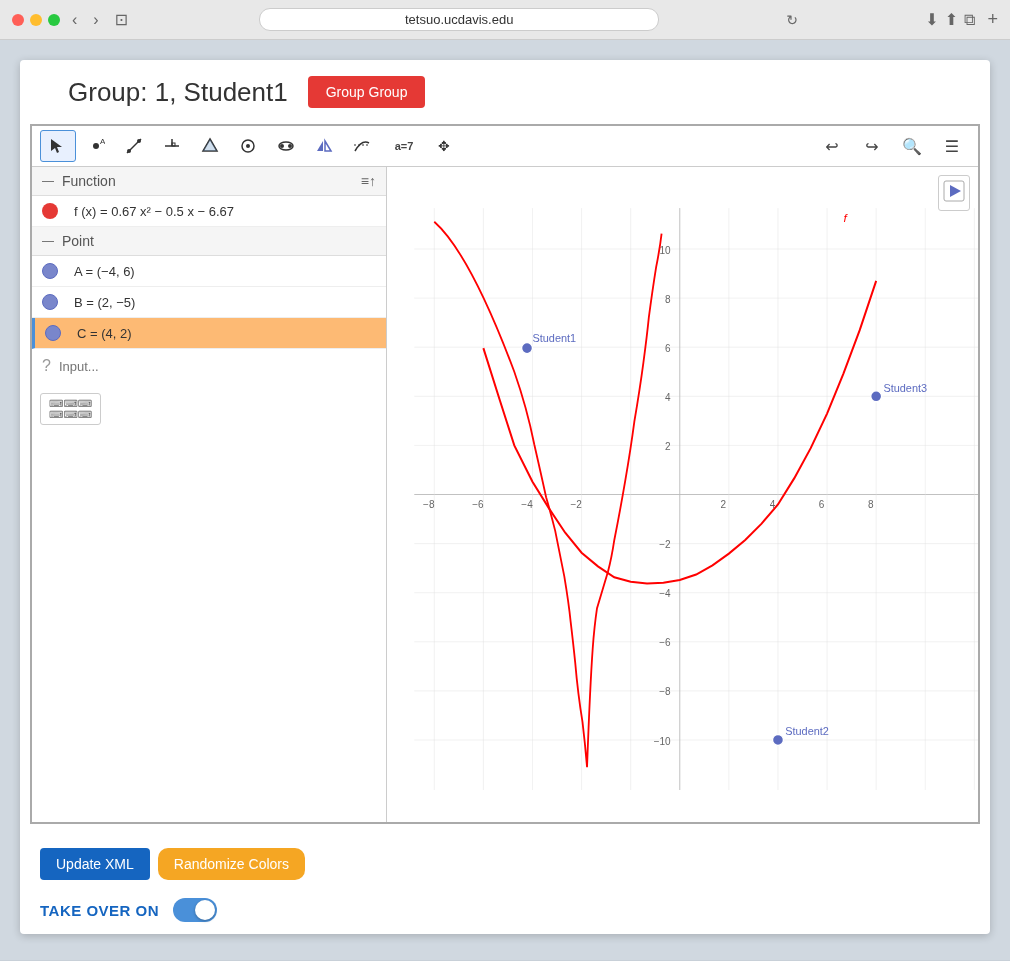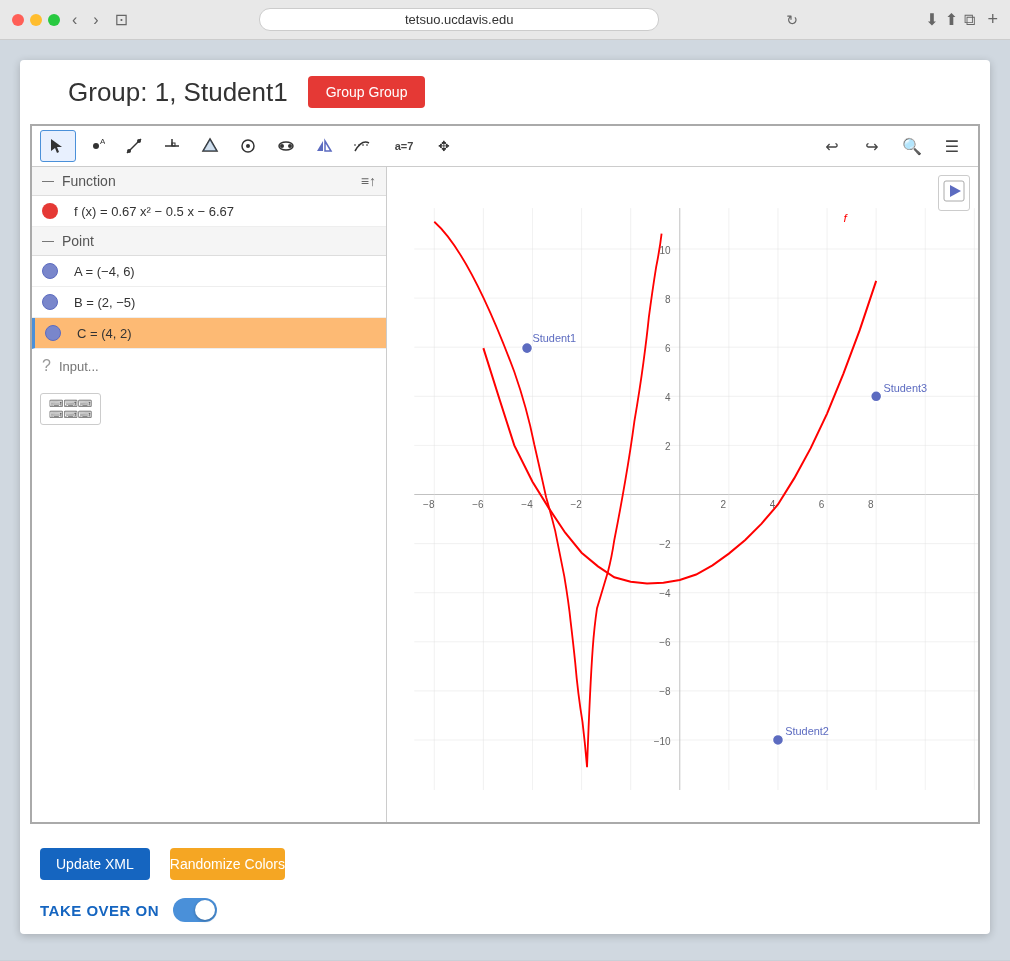--- a/index.html
+++ b/index.html
@@ -228,37 +228,37 @@
       font-size: 16px;
       color: #5c6bc0;
       z-index: 10;
     }
 
     
     .bottom-controls {
       padding: 14px 20px;
       display: flex;
       align-items: center;
-      gap: 20px;
+      gap: 8px;
     }
     .update-xml-btn {
       background: #1565c0;
       color: white;
       border: none;
       border-radius: 4px;
       padding: 8px 16px;
       font-size: 14px;
       cursor: pointer;
     }
     .randomize-btn {
       background: #f5a623;
       color: white;
       border: none;
-      border-radius: 4px;
-      padding: 8px 0;
+      border-radius: 10px;
+      padding: 8px 16px;
       font-size: 14px;
       cursor: pointer;
     }
 
     
     .take-over-row {
       padding: 4px 20px 12px;
       display: flex;
       align-items: center;
       gap: 14px;

